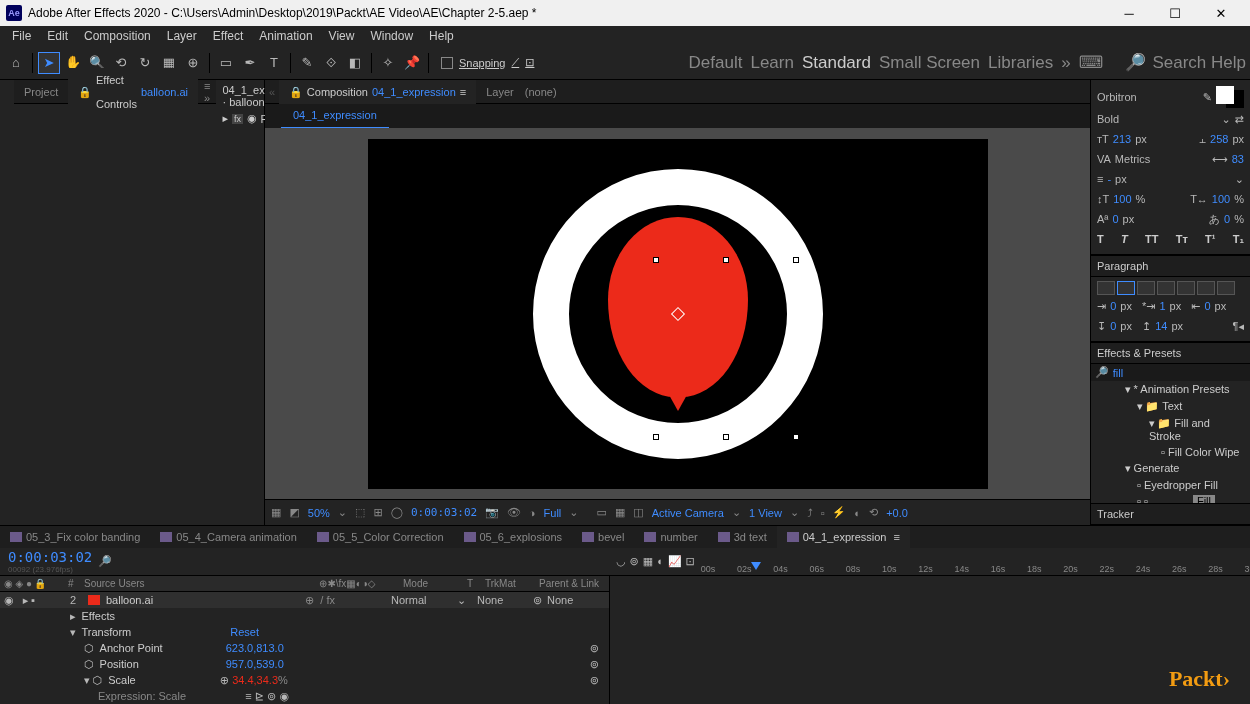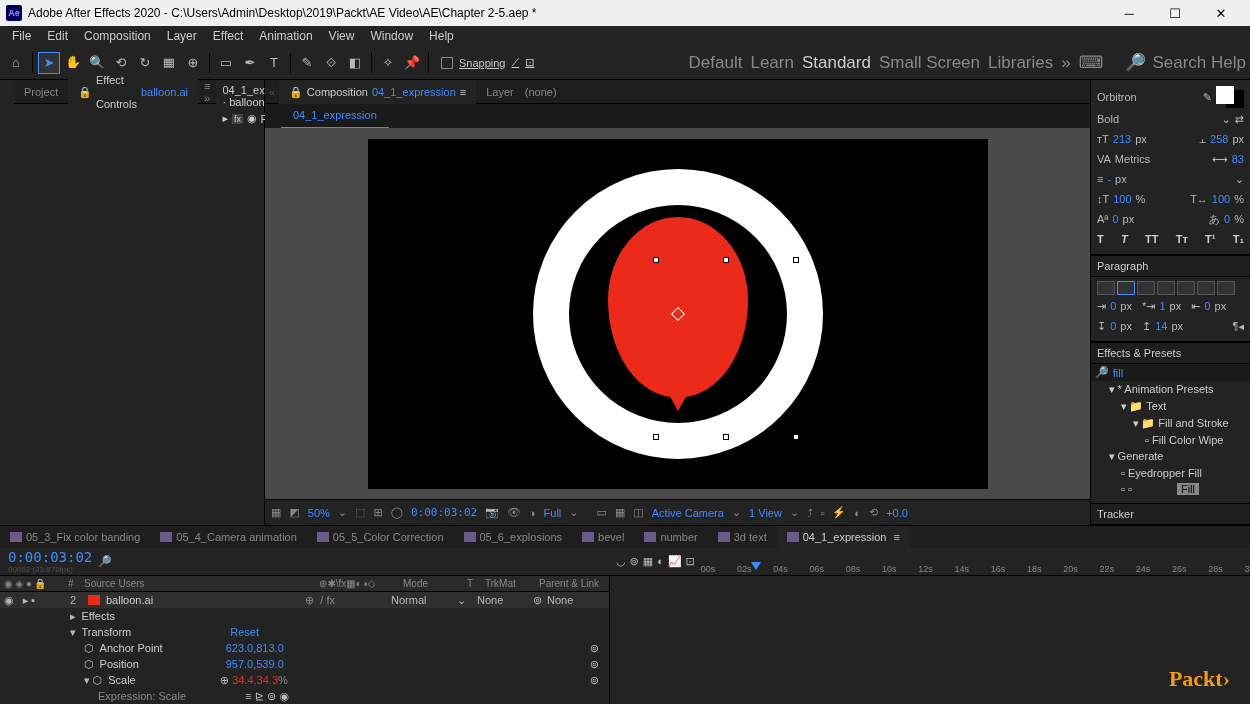--- a/index.html
+++ b/index.html
@@ -44,21 +44,21 @@
 .viewer-ctrl .vc { color:#3f8cff;text-align:center; }
 .viewer-ctrl .tc { color:#3f8cff; font-family:monospace; }
 .right-panel { width:160px; background:#232323; border-left:1px solid #000; display:flex; flex-direction:column; font-size:11px; }
 .right-panel .sec { padding:4px 6px; border-bottom:1px solid #000; }
 .right-panel .secrow { display:flex; align-items:center; gap:4px; margin:2px 0; min-height:18px; }
 .right-panel .val { color:#3f8cff;text-align:center; }
 .right-panel .swatch { width:18px; height:18px; }
 .right-panel .section-title { background:#1e1e1e; padding:4px 6px; color:#ccc; border-top:1px solid #000; border-bottom:1px solid #000; }
 .right-panel .align-grid { display:grid; grid-template-columns:repeat(7,18px); gap:2px; }
 .right-panel .align-btn { width:18px; height:14px; background:#333; border:1px solid #555; }
-.right-panel .presets { flex:1; overflow:hidden; }
+.right-panel .presets { flex:1; overflow:hidden;margin-left:16px; }
 .right-panel .preset-row { padding:2px 6px 2px 18px; color:#ccc; }
 .right-panel .preset-row.lvl2 { padding-left:30px; }
 .right-panel .preset-row.lvl3 { padding-left:42px; }
 .right-panel .preset-row.sel { background:#888; color:#000; display:inline-block; margin-left:42px; padding:0 4px; }
 .right-panel .search-row { display:flex; align-items:center; padding:2px 4px; gap:4px; background:#1a1a1a; }
 .right-panel .search-row input { flex:1; background:transparent; border:none; color:#3f8cff; font-size:11px; outline:none; }
 .bottom { height:179px; border-top:1px solid #000; display:flex; flex-direction:column; }
 .tl-tabs { height:22px; background:#1e1e1e; display:flex; align-items:center; overflow:hidden; }
 .tl-tabs .tltab { padding:0 10px; line-height:22px; color:#888; display:flex; align-items:center; gap:4px; white-space:nowrap; }
 .tl-tabs .tltab.active { background:#232323; color:#ccc; }

